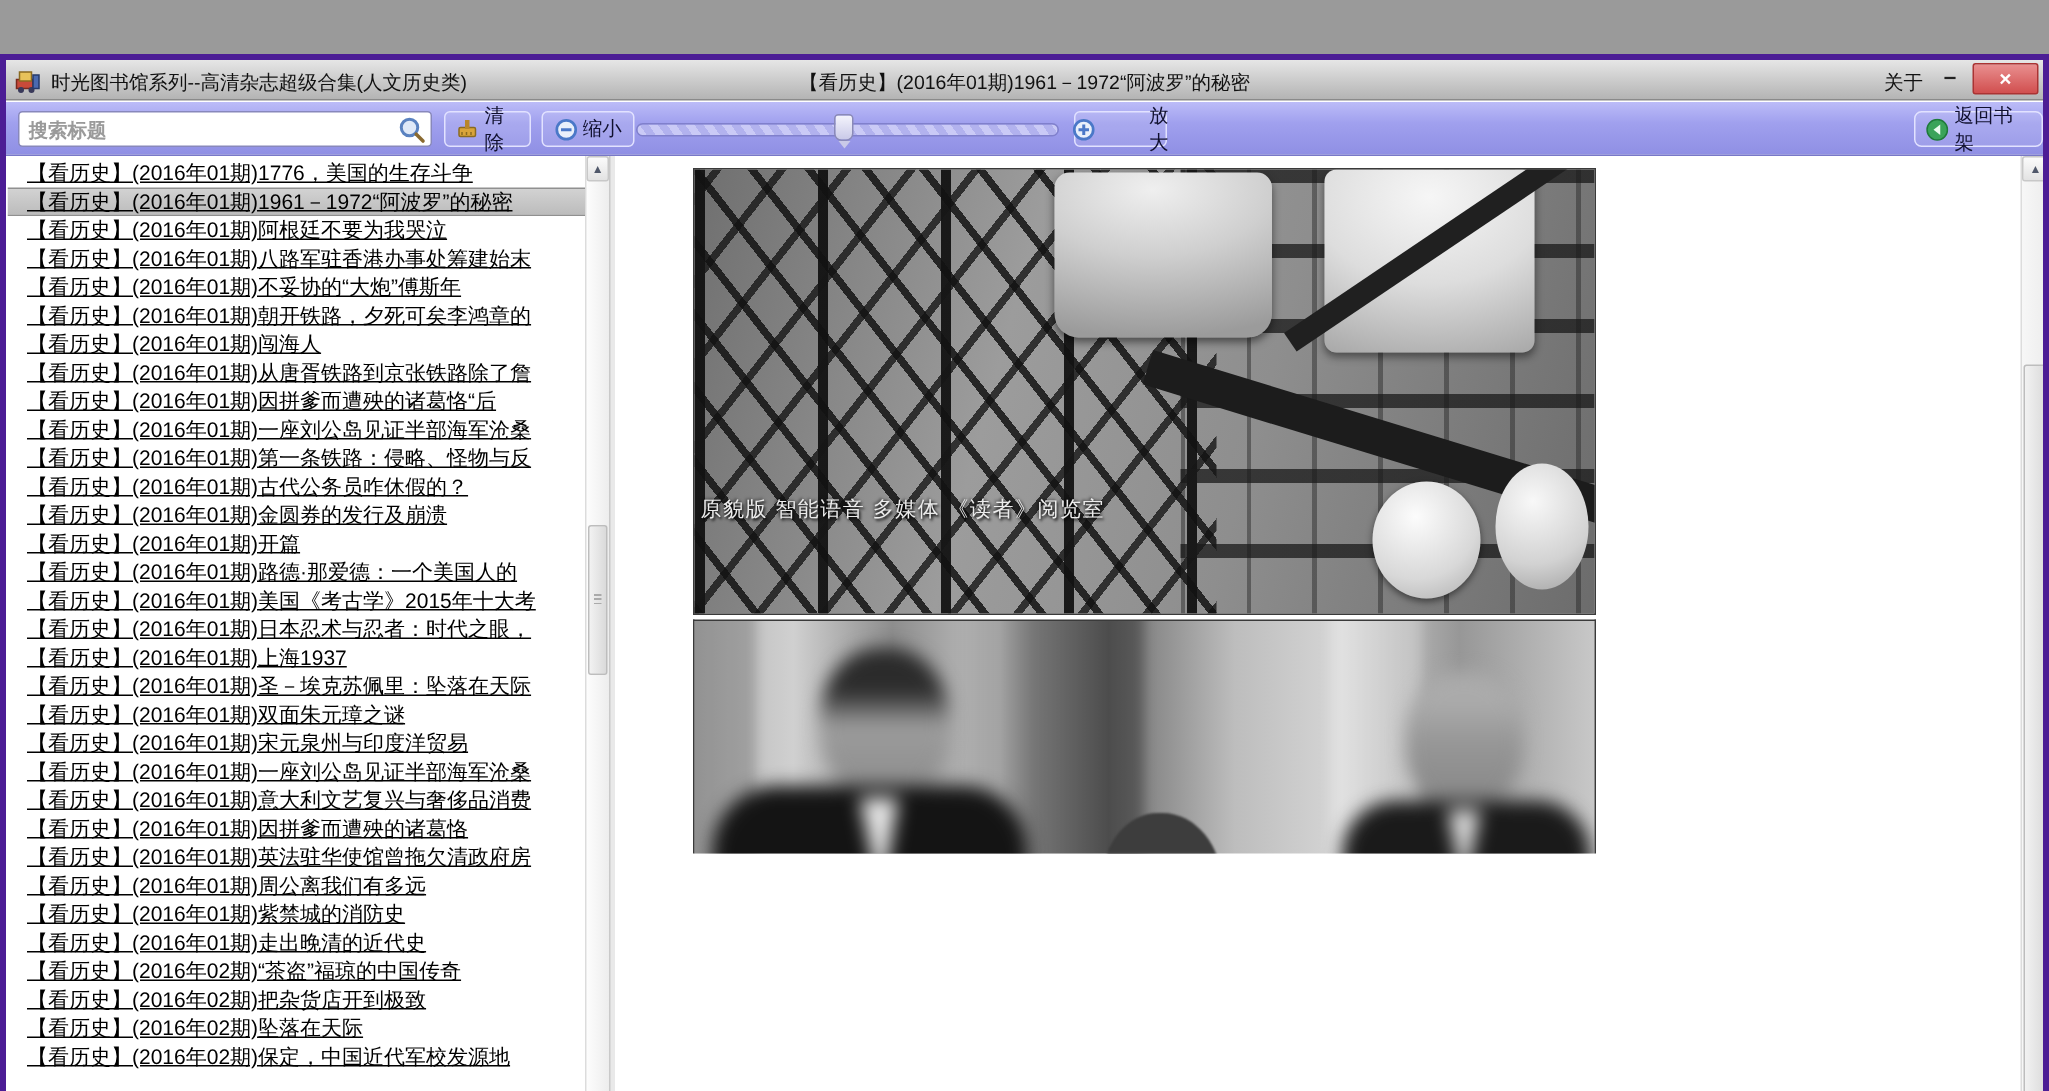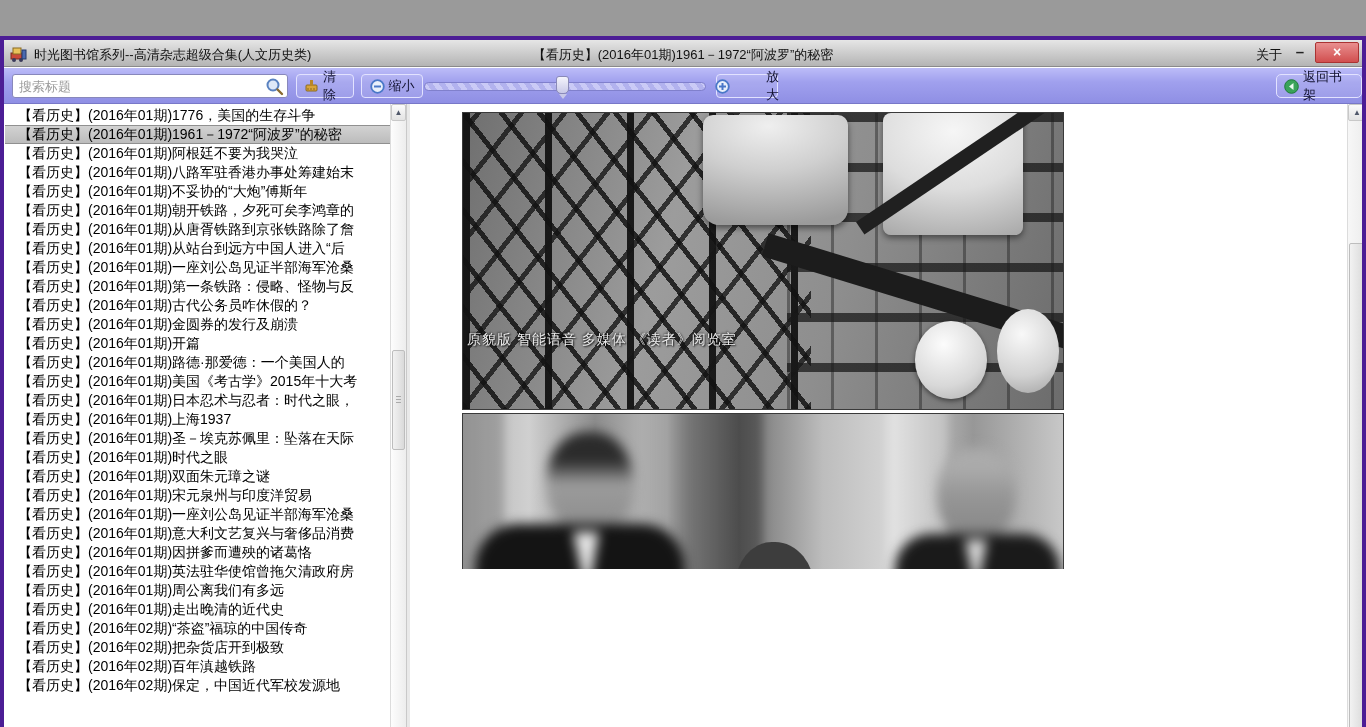--- a/index.html
+++ b/index.html
@@ -15,41 +15,41 @@
   .title-center { position:absolute; left:0; right:0; top:6px; text-align:center; font-size:13px; color:#111; white-space:nowrap; pointer-events:none; }
   .about { position:absolute; right:80px; top:6px; font-size:13px; color:#111; cursor:default; }
   .min-btn { position:absolute; right:50px; top:2px; width:24px; height:21px; text-align:center; font-size:15px; font-weight:bold; color:#222; line-height:19px; }
   .close-btn { position:absolute; right:3px; top:2px; width:44px; height:21px; background:linear-gradient(180deg,#e98f8f,#d14f4f); border:1px solid #a33; border-radius:2px; color:#fff; font-size:14px; font-weight:bold; text-align:center; line-height:19px; }
 
   
   .toolbar { position:absolute; left:0; top:28px; width:100%; height:36px;
     background:linear-gradient(180deg,#bcbcf8 0%,#a0a0ee 40%,#8f8fe4 100%);
     border-bottom:1px solid #7878c8; }
   .searchbox { position:absolute; left:8px; top:6px; width:276px; height:24px; background:#fff; border:1px solid #8888bb; border-radius:3px; }
-  .searchbox input { position:absolute; left:6px; top:1px; width:240px; height:20px; border:none; outline:none; font-size:13px; color:#333; background:transparent; }
+  .searchbox input { position:absolute; left:6px; top:1px; width:240px; height:20px; border:none; outline:none; font-size:13px; color:#333; background:transparent;font-weight:bold; }
   .searchbox input::placeholder { color:#9a9a9a; }
   .mag { position:absolute; right:3px; top:2px; width:19px; height:19px; }
   .tbtn { position:absolute; top:6px; height:24px; background:rgba(255,255,255,0.10); border:1px solid #e2e2ff; border-radius:4px; color:#10102e; font-size:13px; display:flex; align-items:center; justify-content:center; gap:4px; padding:0 7px; cursor:default; }
   .btn-clear { left:292px; width:58px; }
   .btn-zoomout { left:357px; width:62px; }
   .btn-zoomin { left:712px; width:62px;gap:36px; }
   .btn-back { left:1272px; width:86px; border-radius:5px; }
   .tbtn svg { display:block; }
 
   .slider { position:absolute; left:420px; top:14px; width:282px; height:9px; border:1px solid #8080cc; border-radius:5px;
     background:repeating-linear-gradient(55deg,#cacaf6 0 5px,#b2b2ee 5px 10px); }
   .slider-thumb { position:absolute; top:-7px; width:13px; height:18px; margin-left:-6px;
     background:linear-gradient(180deg,#f4f4fc,#c9c9e8); border:1px solid #8a8ab8; border-radius:3px 3px 5px 5px; }
   .slider-thumb:after { content:""; position:absolute; left:2px; bottom:-6px; border-left:4px solid transparent; border-right:4px solid transparent; border-top:5px solid #c9c9e8; }
 
   
   .main { position:absolute; left:0; top:64px; width:1366px; height:663px; background:#fff; }
 
   .listpanel { position:absolute; left:1px; top:0; width:385px; height:663px; background:#fff; overflow:hidden; padding-top:2px; }
-  .row { height:19px; line-height:19px; font-size:14px; color:#000; white-space:nowrap; overflow:hidden; padding-left:13px; cursor:default; }
+  .row { height:19px; line-height:19px; font-size:14px; color:#000; white-space:nowrap; overflow:hidden; padding-left:13px; cursor:default;text-decoration:underline; }
   .row.sel { background:linear-gradient(180deg,#d2d2d2,#bcbcbc); border-top:1px solid #909090; border-bottom:1px solid #909090; line-height:17px; height:19px; }
 
   
   .sbar { position:absolute; background:linear-gradient(90deg,#fdfdfd,#ededed); border-left:1px solid #dcdcdc; }
   .sbar .arr { position:absolute; left:0; width:100%; height:17px; background:linear-gradient(180deg,#fbfbfb,#e3e3e3); border:1px solid #c8c8c8; border-radius:2px; color:#50586a; font-size:8px; text-align:center; line-height:16px; }
   .sbar .arr.up { top:0; }
   .sbar .arr.down { bottom:0; }
   .sbar .thumb { position:absolute; left:1px; right:1px; background:linear-gradient(90deg,#f2f2f2,#dadada); border:1px solid #bdbdbd; border-radius:2px; }
   .sbar .thumb .grip { position:absolute; left:3px; right:3px; top:50%; height:8px; margin-top:-4px;
     background:repeating-linear-gradient(180deg,#aaa 0 1px,transparent 1px 3px); }
@@ -196,44 +196,45 @@
 
   <div class="main">
 
     <div class="listpanel" id="magazine-list">
         <div class="row">【看历史】(2016年01期)1776，美国的生存斗争</div>
         <div class="row sel">【看历史】(2016年01期)1961－1972“阿波罗”的秘密</div>
         <div class="row">【看历史】(2016年01期)阿根廷不要为我哭泣</div>
         <div class="row">【看历史】(2016年01期)八路军驻香港办事处筹建始末</div>
         <div class="row">【看历史】(2016年01期)不妥协的“大炮”傅斯年</div>
         <div class="row">【看历史】(2016年01期)朝开铁路，夕死可矣李鸿章的</div>
+        <div class="row">【看历史】(2016年01期)闯海人</div>
         <div class="row">【看历史】(2016年01期)从唐胥铁路到京张铁路除了詹</div>
-        <div class="row">【看历史】(2016年01期)从站台到远方中国人进入“后</div>
+        <div class="row">【看历史】(2016年01期)因拼爹而遭殃的诸葛恪“后</div>
         <div class="row">【看历史】(2016年01期)一座刘公岛见证半部海军沧桑</div>
         <div class="row">【看历史】(2016年01期)第一条铁路：侵略、怪物与反</div>
         <div class="row">【看历史】(2016年01期)古代公务员咋休假的？</div>
         <div class="row">【看历史】(2016年01期)金圆券的发行及崩溃</div>
         <div class="row">【看历史】(2016年01期)开篇</div>
         <div class="row">【看历史】(2016年01期)路德·那爱德：一个美国人的</div>
         <div class="row">【看历史】(2016年01期)美国《考古学》2015年十大考</div>
         <div class="row">【看历史】(2016年01期)日本忍术与忍者：时代之眼，</div>
         <div class="row">【看历史】(2016年01期)上海1937</div>
         <div class="row">【看历史】(2016年01期)圣－埃克苏佩里：坠落在天际</div>
-        <div class="row">【看历史】(2016年01期)时代之眼</div>
         <div class="row">【看历史】(2016年01期)双面朱元璋之谜</div>
         <div class="row">【看历史】(2016年01期)宋元泉州与印度洋贸易</div>
         <div class="row">【看历史】(2016年01期)一座刘公岛见证半部海军沧桑</div>
         <div class="row">【看历史】(2016年01期)意大利文艺复兴与奢侈品消费</div>
         <div class="row">【看历史】(2016年01期)因拼爹而遭殃的诸葛恪</div>
         <div class="row">【看历史】(2016年01期)英法驻华使馆曾拖欠清政府房</div>
         <div class="row">【看历史】(2016年01期)周公离我们有多远</div>
+        <div class="row">【看历史】(2016年01期)紫禁城的消防史</div>
         <div class="row">【看历史】(2016年01期)走出晚清的近代史</div>
         <div class="row">【看历史】(2016年02期)“茶盗”福琼的中国传奇</div>
         <div class="row">【看历史】(2016年02期)把杂货店开到极致</div>
-        <div class="row">【看历史】(2016年02期)百年滇越铁路</div>
+        <div class="row">【看历史】(2016年02期)坠落在天际</div>
         <div class="row">【看历史】(2016年02期)保定，中国近代军校发源地</div>
       </div>
 
     <div class="sbar list-sbar">
       <div class="arr up">▲</div>
       <div class="thumb">
           <div class="grip"></div>
         </div>
       <div class="arr down">▼</div>
     </div>

